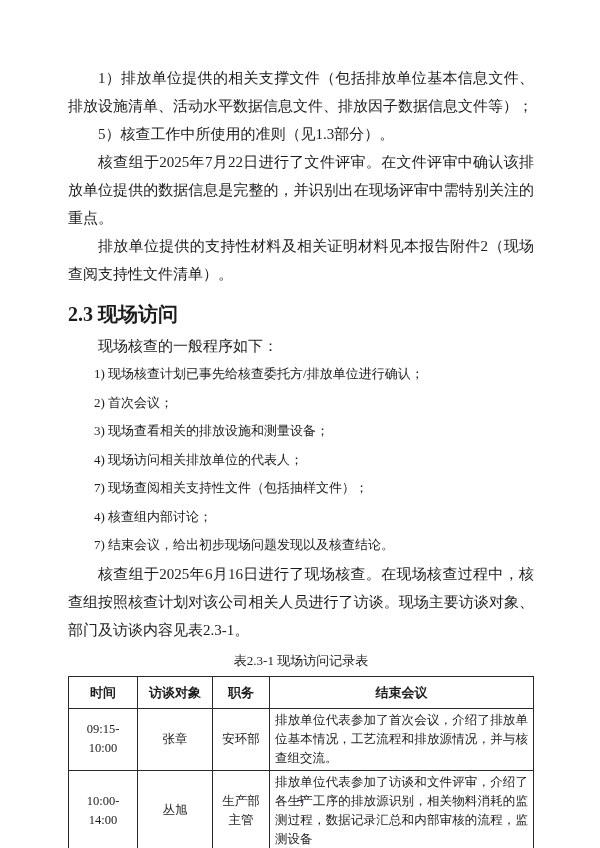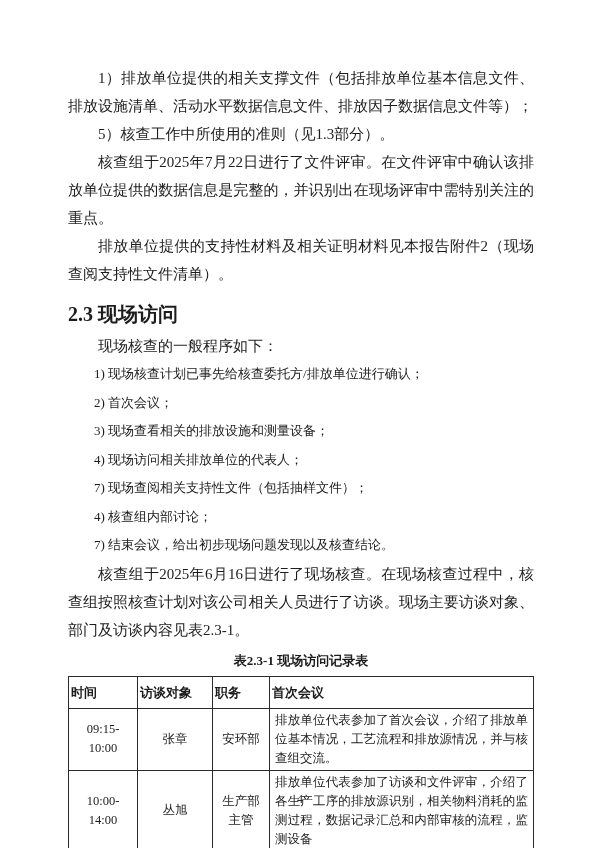--- a/index.html
+++ b/index.html
@@ -40,37 +40,37 @@
   }
   .proc-list li {
     margin: 0 0 0 2em;
     font-size: 13px;
     line-height: 28.5px;
     text-align: left;
   }
   .table-caption {
     margin: 9px 0 7px 0;
     font-size: 13px;
-    font-weight: bold;
+    font-weight: normal;
     text-align: center;
     line-height: 16px;
   }
   table.interview {
     width: 100%;
     border-collapse: collapse;
     table-layout: fixed;
   }
   table.interview th,
   table.interview td {
     border: 1px solid #2a2a2a;
   }
   table.interview th {
     font-size: 13px;
     font-weight: bold;
-    text-align: left;
+    text-align: center;
     padding: 8px 2px;
     line-height: 15px;
   }
   table.interview td {
     font-size: 12.5px;
     line-height: 19px;
     vertical-align: middle;
     padding: 2px 5px;
   }
   td.cell-center {
@@ -126,21 +126,21 @@
         <col style="width:69px">
         <col style="width:75px">
         <col style="width:57px">
         <col>
       </colgroup>
       <thead>
         <tr>
           <th>时间</th>
           <th>访谈对象</th>
           <th>职务</th>
-          <th>首次会议</th>
+          <th>结束会议</th>
         </tr>
       </thead>
       <tbody>
         <tr>
           <td class="cell-center">09:15-
 10:00</td>
           <td class="cell-center">张章</td>
           <td class="cell-center">安环部</td>
           <td class="cell-justify">排放单位代表参加了首次会议，介绍了排放单位基本情况，工艺流程和排放源情况，并与核查组交流。</td>
         </tr>

